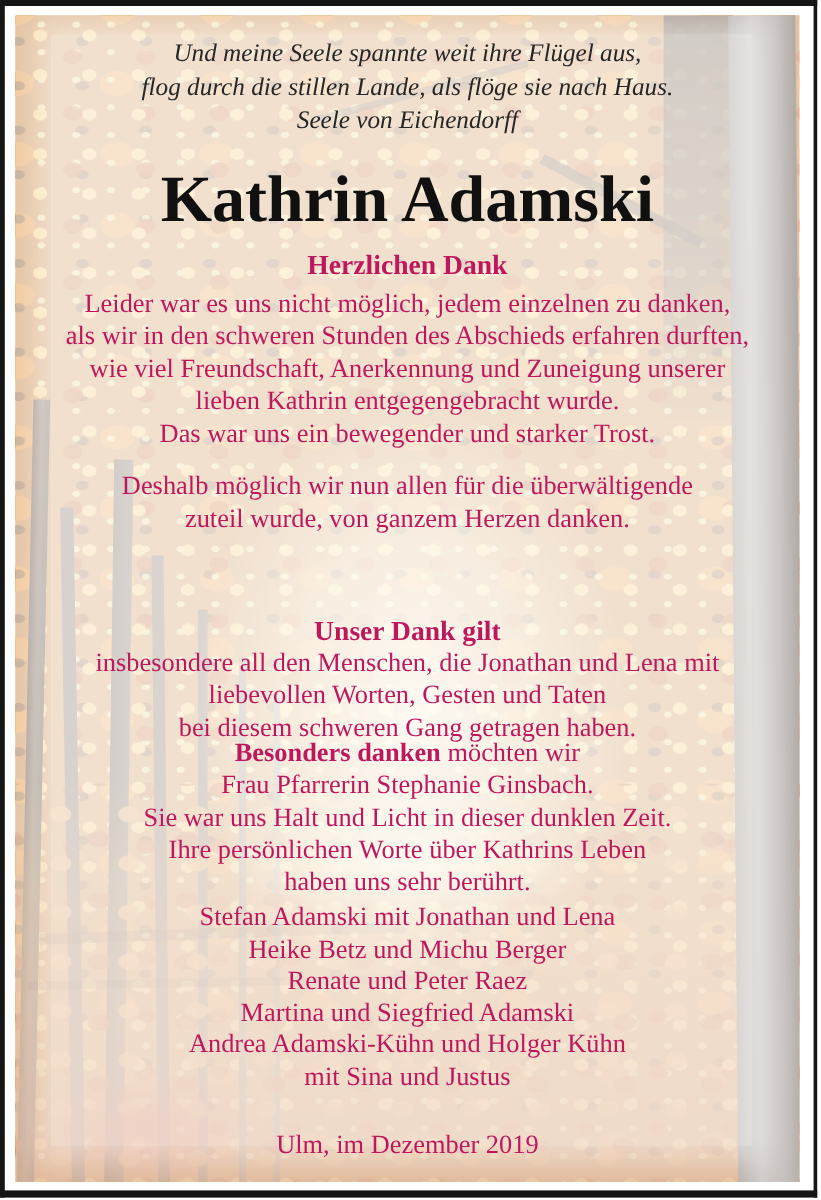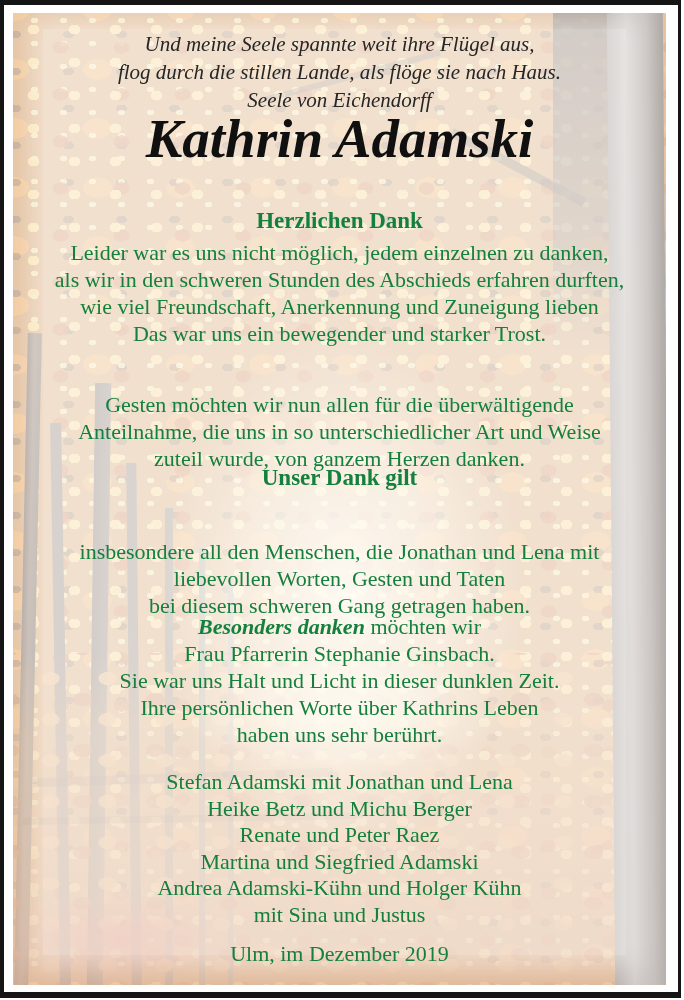--- a/index.html
+++ b/index.html
@@ -65,34 +65,34 @@
     background: radial-gradient(ellipse 180px 260px at 330px 580px, rgba(255,250,228,0.85), rgba(255,248,220,0.4) 60%, rgba(255,248,220,0) 100%);
   }
   .wash { position: absolute; left: 0; top: 0; width: 653px; height: 972px; background: rgba(255,255,255,0.50); }
   .panel {
     position: absolute; left: 30px; top: 16px; right: 40px; bottom: 30px;
     background: rgba(255,255,255,0.48);
     box-shadow: 0 0 26px 14px rgba(255,255,255,0.48);
   }
 
   
-  .block { position: absolute; left: 13px; width: 653px; text-align: center; color: #15803d; }
+  .block { position: absolute; left: 13px; width: 653px; text-align: center; color: #be185d; }
   .epigraph { top: 30px; font-style: italic; font-size: 21px; line-height: 28px; color: #262626; }
-  .title    { top: 110px; font-size: 55px; line-height: 58px; font-weight: 700; color: #101010; font-style: italic; }
+  .title    { top: 137px; font-size: 55px; line-height: 58px; font-weight: 700; color: #101010; }
   .h-bold   { font-weight: 700; font-size: 23px; line-height: 27px; }
   .h1 { top: 207px; }
-  .h2 { top: 464px; }
+  .h2 { top: 512px; }
   .body-p { font-size: 22px; line-height: 27px; }
   .p1 { top: 239px; }
   .p2 { top: 391px; }
   .p3 { top: 518px; margin-top: 20px; }
   .p4 { top: 613px; }
-  .family  { top: 769px; font-size: 22px; line-height: 26.5px; }
+  .family  { top: 751px; font-size: 22px; line-height: 26.5px; }
   .closing { top: 940px; font-size: 22px; line-height: 27px; text-align: center; }
-  .b { font-weight: 700; font-style: italic; }
+  .b { font-weight: 700; }
 </style>
 </head>
 <body>
 
 <div class="stage">
 
   <div class="frame frame-top"></div>
   <div class="frame frame-left"></div>
   <div class="frame frame-bottom"></div>
   <div class="frame frame-right"></div>
@@ -124,27 +124,27 @@
     <div>Seele von Eichendorff</div>
   </div>
 
   <div class="block title">Kathrin Adamski</div>
 
   <div class="block h-bold h1">Herzlichen Dank</div>
 
   <div class="block body-p p1">
     <div>Leider war es uns nicht möglich, jedem einzelnen zu danken,</div>
     <div>als wir in den schweren Stunden des Abschieds erfahren durften,</div>
-    <div>wie viel Freundschaft, Anerkennung und Zuneigung lieben</div>
+    <div>wie viel Freundschaft, Anerkennung und Zuneigung unserer</div>
+    <div>lieben Kathrin entgegengebracht wurde.</div>
     <div>Das war uns ein bewegender und starker Trost.</div>
   </div>
 
   <div class="block body-p p2">
-    <div>Gesten möchten wir nun allen für die überwältigende</div>
-    <div>Anteilnahme, die uns in so unterschiedlicher Art und Weise</div>
+    <div>Deshalb möglich wir nun allen für die überwältigende</div>
     <div>zuteil wurde, von ganzem Herzen danken.</div>
   </div>
 
   <div class="block h-bold h2">Unser Dank gilt</div>
 
   <div class="block body-p p3">
     <div>insbesondere all den Menschen, die Jonathan und Lena mit</div>
     <div>liebevollen Worten, Gesten und Taten</div>
     <div>bei diesem schweren Gang getragen haben.</div>
   </div>

